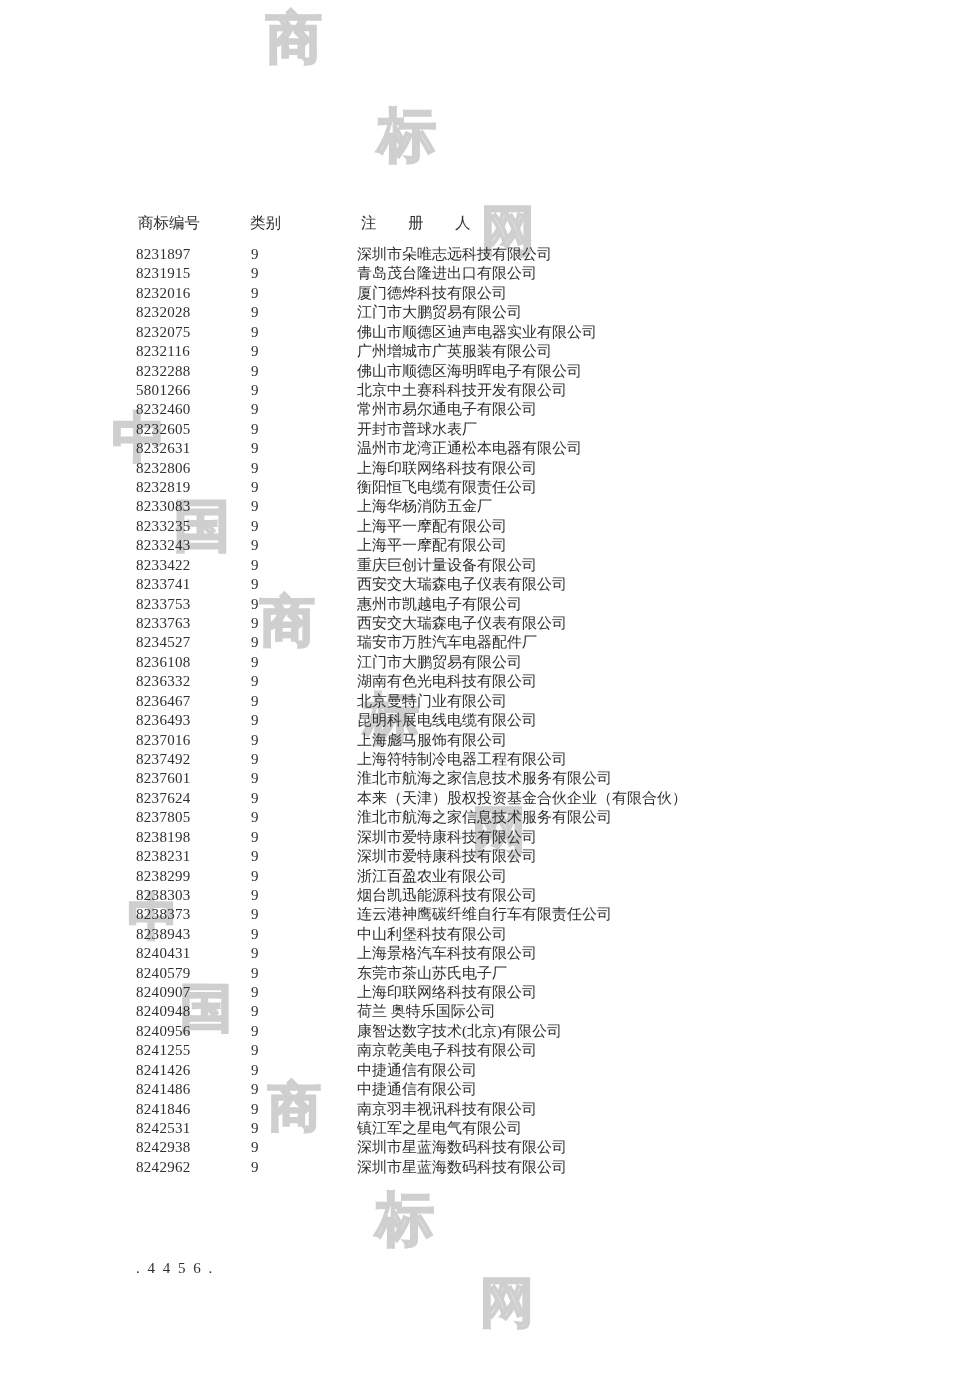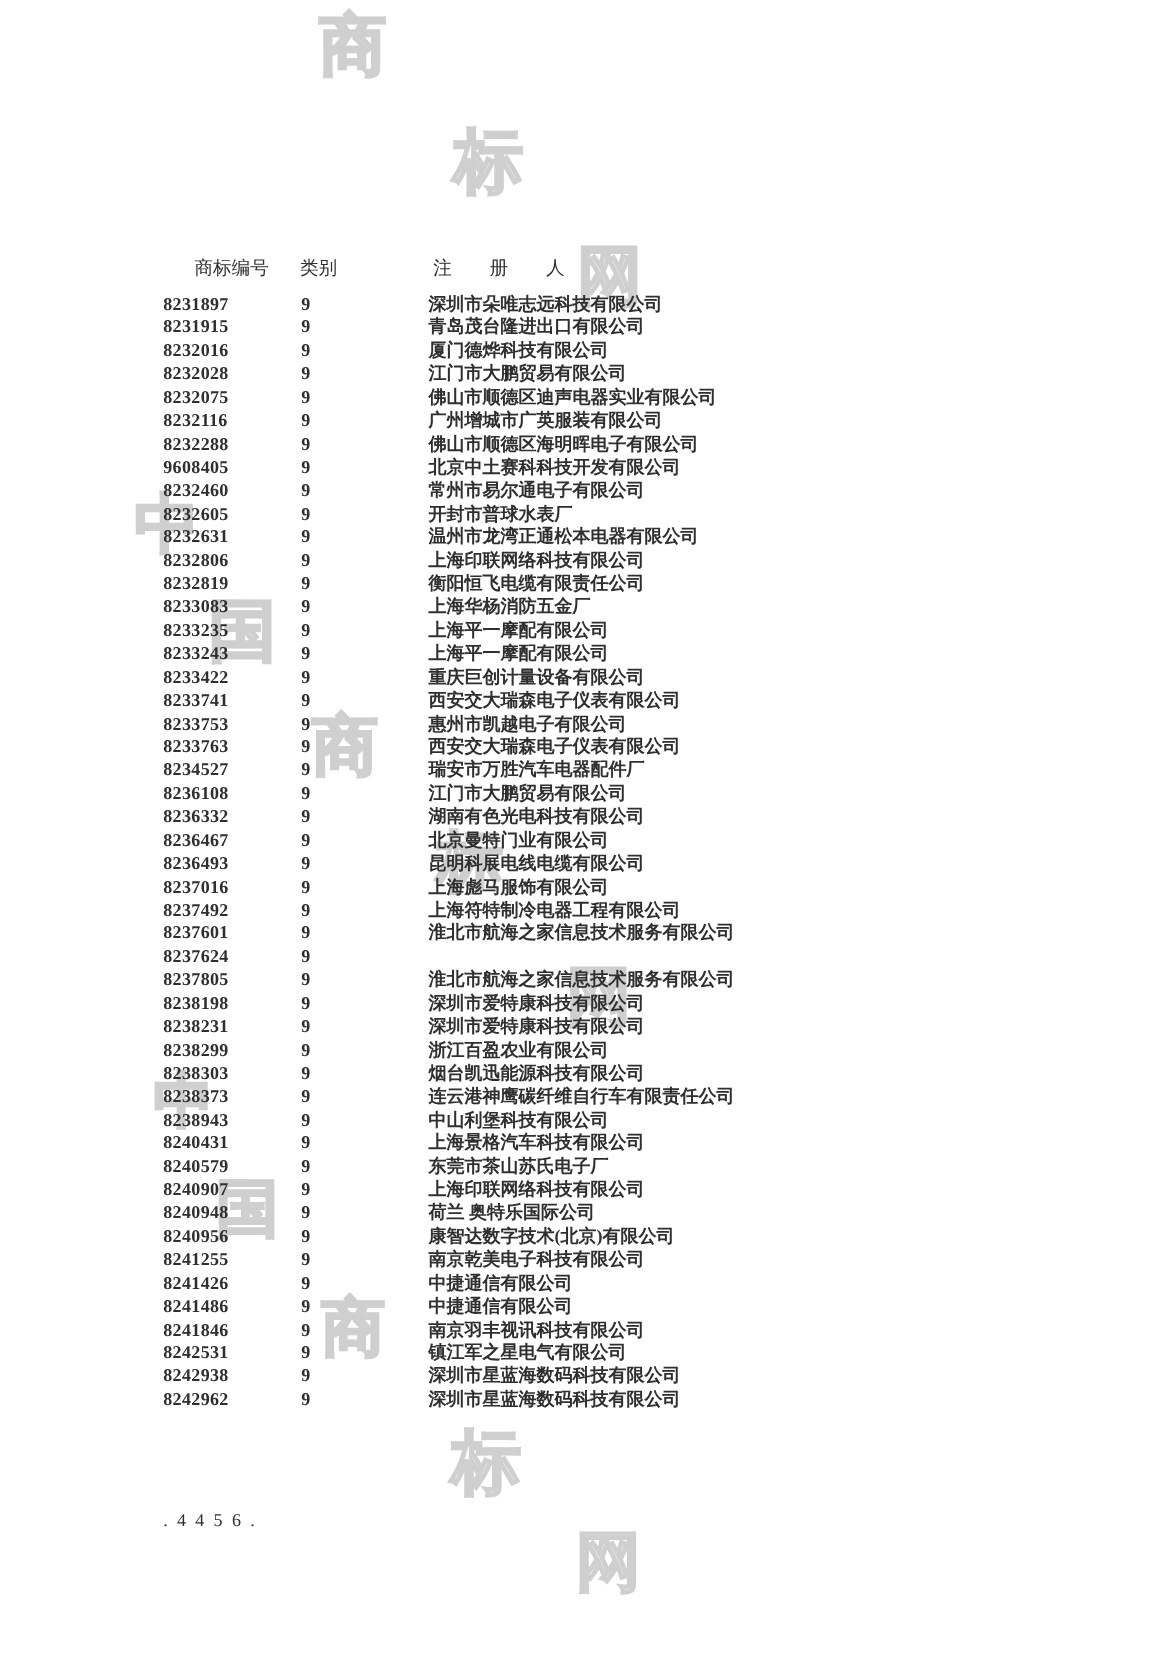--- a/index.html
+++ b/index.html
@@ -7,25 +7,25 @@
     position:relative;width:980px;height:1400px;background:#ffffff;overflow:hidden;
     font-family:"Liberation Serif","DejaVu Serif",serif;color:#2f2f2f;
   }
   .wm{
     position:absolute;line-height:1;
     font-family:"Liberation Sans","DejaVu Sans",sans-serif;font-weight:bold;
     color:transparent;-webkit-text-stroke:2.2px #cfcfcf;
     user-select:none;pointer-events:none;
   }
   .header{position:absolute;top:213px;left:0;width:980px;height:22px;font-size:15.5px;}
-  .h-num{position:absolute;left:138px;top:0;white-space:nowrap;margin-left:24px;}
+  .h-num{position:absolute;left:138px;top:0;white-space:nowrap;}
   .h-cls{position:absolute;left:250px;top:0;white-space:nowrap;}
   .h-reg{position:absolute;left:361px;top:0;letter-spacing:8px;white-space:nowrap;}
   .rows{position:absolute;left:136px;top:245px;width:844px;}
-  .row{position:relative;height:19.43px;font-weight:bold;}
+  .row{position:relative;height:19.43px;}
   .row span{position:absolute;top:0;font-size:15px;line-height:19.43px;white-space:nowrap;}
   .c-num{left:0;letter-spacing:0.3px;}
   .c-cls{left:115px;}
   .c-reg{left:205px;margin-left:16px;}
   .footer{position:absolute;left:136px;top:1260px;font-size:15px;letter-spacing:2px;white-space:nowrap;}
 </style>
 </head>
 <body>
 
 <div class="page" style="background: rgb(255, 255, 255); color: rgb(47, 47, 47);">
@@ -82,21 +82,21 @@
         <span class="c-num">8232116</span>
         <span class="c-cls">9</span>
         <span class="c-reg">广州增城市广英服装有限公司</span>
       </div>
       <div class="row">
         <span class="c-num">8232288</span>
         <span class="c-cls">9</span>
         <span class="c-reg">佛山市顺德区海明晖电子有限公司</span>
       </div>
       <div class="row">
-        <span class="c-num">9608405</span>
+        <span class="c-num">5801266</span>
         <span class="c-cls">9</span>
         <span class="c-reg">北京中土赛科科技开发有限公司</span>
       </div>
       <div class="row">
         <span class="c-num">8232460</span>
         <span class="c-cls">9</span>
         <span class="c-reg">常州市易尔通电子有限公司</span>
       </div>
       <div class="row">
         <span class="c-num">8232605</span>
@@ -189,20 +189,21 @@
         <span class="c-reg">上海符特制冷电器工程有限公司</span>
       </div>
       <div class="row">
         <span class="c-num">8237601</span>
         <span class="c-cls">9</span>
         <span class="c-reg">淮北市航海之家信息技术服务有限公司</span>
       </div>
       <div class="row">
         <span class="c-num">8237624</span>
         <span class="c-cls">9</span>
+        <span class="c-reg">本来（天津）股权投资基金合伙企业（有限合伙）</span>
       </div>
       <div class="row">
         <span class="c-num">8237805</span>
         <span class="c-cls">9</span>
         <span class="c-reg">淮北市航海之家信息技术服务有限公司</span>
       </div>
       <div class="row">
         <span class="c-num">8238198</span>
         <span class="c-cls">9</span>
         <span class="c-reg">深圳市爱特康科技有限公司</span>

